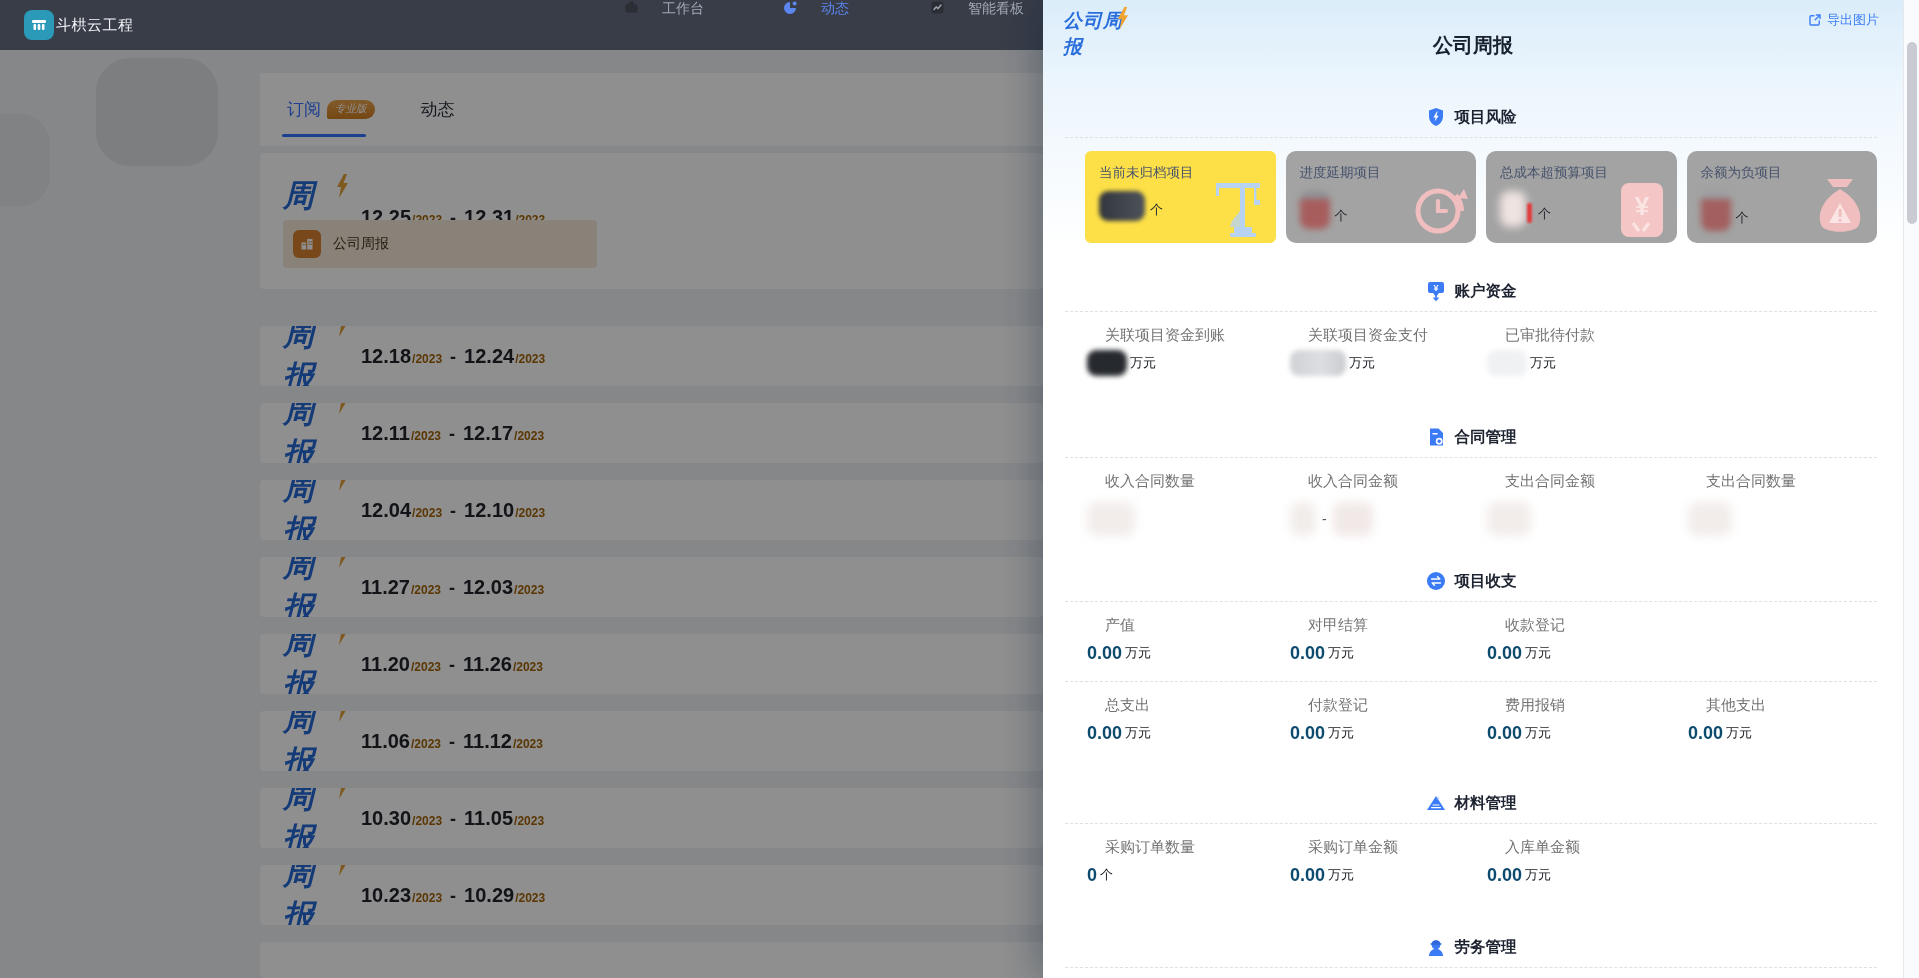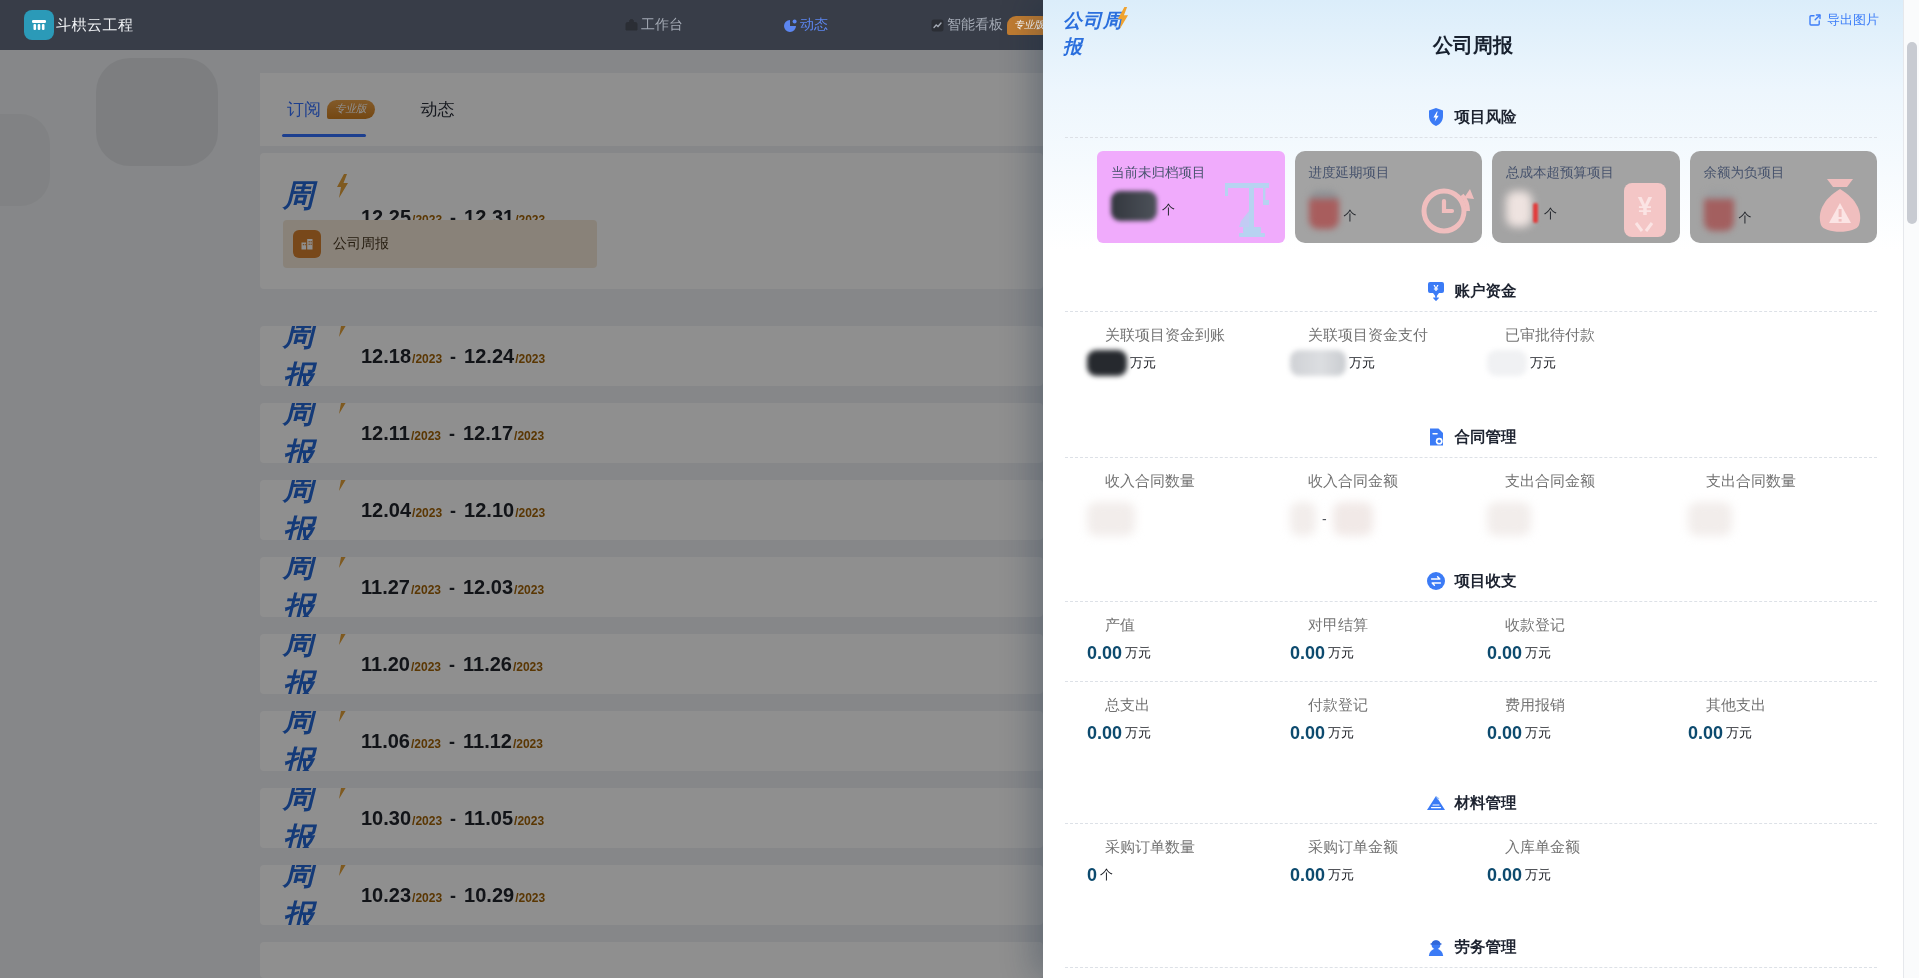--- a/index.html
+++ b/index.html
@@ -6,21 +6,21 @@
   html,body { width:1919px; height:978px; overflow:hidden;
     font-family:"Liberation Sans","DejaVu Sans",sans-serif; background:#EFF1F4; }
 
   
   .nav { position:absolute; left:0; top:0; width:1919px; height:50px; background:#383D48;
     display:flex; align-items:center; z-index:10; }
   .brand { display:flex; align-items:center; gap:2px; margin-left:24px; }
   .brand-logo { width:30px; height:30px; border-radius:8px; background:#2B9AB8;
     display:flex; align-items:center; justify-content:center; }
   .brand-name { color:#F2F4F7; font-size:15px; letter-spacing:.5px; }
-  .nav-item { position:absolute; top:0; height:50px; display:flex; align-items:center; gap:2px;
+  .nav-item { position:absolute; top:0; height:50px; display:flex; gap:23px;
     font-size:14px; color:#A2A8B3; cursor:pointer; }
   .nav-item.active { color:#5C86F0; }
   .nav-badge { font-size:10px; font-style:italic; color:#fff; background:#C07C31;
     border-radius:9px 9px 9px 2px; padding:2px 7px 3px; margin-left:2px; }
 
   
   .page { position:absolute; left:0; top:50px; width:1043px; height:928px; background:#EFF1F4; overflow:hidden; }
   .wm1 { position:absolute; left:96px; top:8px; width:122px; height:108px; background:#DFE1E5; border-radius:34px; }
   .wm2 { position:absolute; left:-30px; top:64px; width:80px; height:92px; background:#E6E8EB; border-radius:30px; }
   .tabstrip { position:absolute; left:260px; top:23px; width:783px; height:73px; background:#FFFFFF; }
@@ -69,21 +69,21 @@
   .ddate { position:absolute; left:0; top:60px; width:100%; text-align:center; font-size:13px; color:#69768A; }
 
   .sec { position:absolute; left:22px; right:26px; }
   .sec-head { height:22px; display:flex; align-items:center; gap:9px;justify-content:center; }
   .sec-title { font-size:15.5px; font-weight:600; color:#1D2330; }
   .dash { border:none; border-top:1px dashed #DDE1E7; margin-top:9px; }
 
   
   .rcards { display:flex; gap:10px; margin:13px 0 0 20px; }
   .rcard { position:relative; width:195px; height:92px; border-radius:6px; padding:13px 14px; overflow:hidden; }
-  .rc-blue { background:#f0abfc;margin-left:12px; }
+  .rc-blue { background:#fde047; }
   .rc-pink { background:#a3a3a3;border-radius:10px; }
   .rc-label { font-size:13.5px; color:#46526C; position:relative; z-index:2; }
   .rc-val { display:flex; align-items:flex-end; gap:5px; margin-top:9px; position:relative; z-index:2; }
   .rc-unit { font-size:13px; color:#23262C; padding-bottom:4px; }
   .rc-bg { position:absolute; right:8px; bottom:4px; z-index:1; }
 
   .blob { display:inline-block; border-radius:9px; filter:blur(3px); }
   .b-r0 { width:46px; height:30px; background:linear-gradient(90deg,#33373E,#4D525A); filter:blur(2px); margin-bottom:2px;}
   .b-r1 { width:30px; height:38px; background:linear-gradient(180deg,#8E9094 0 22%,#A85D5D 22%); }
   .b-r2 { width:26px; height:36px; background:#EEE3E0; filter:blur(4px); }

